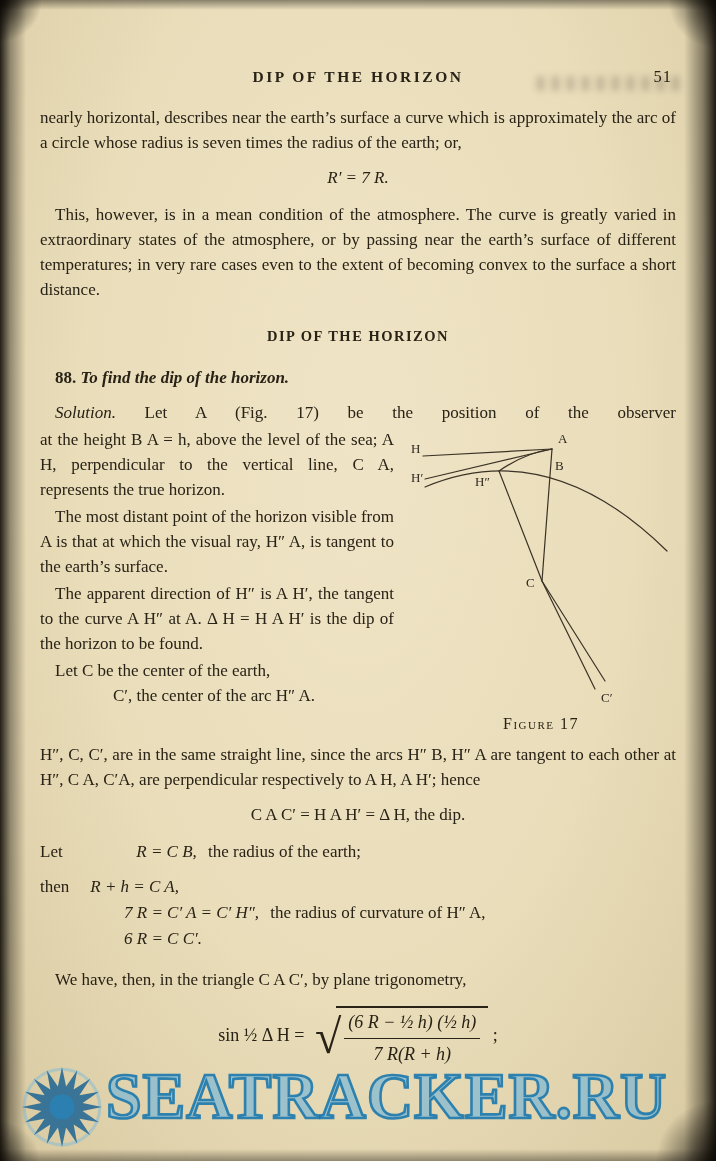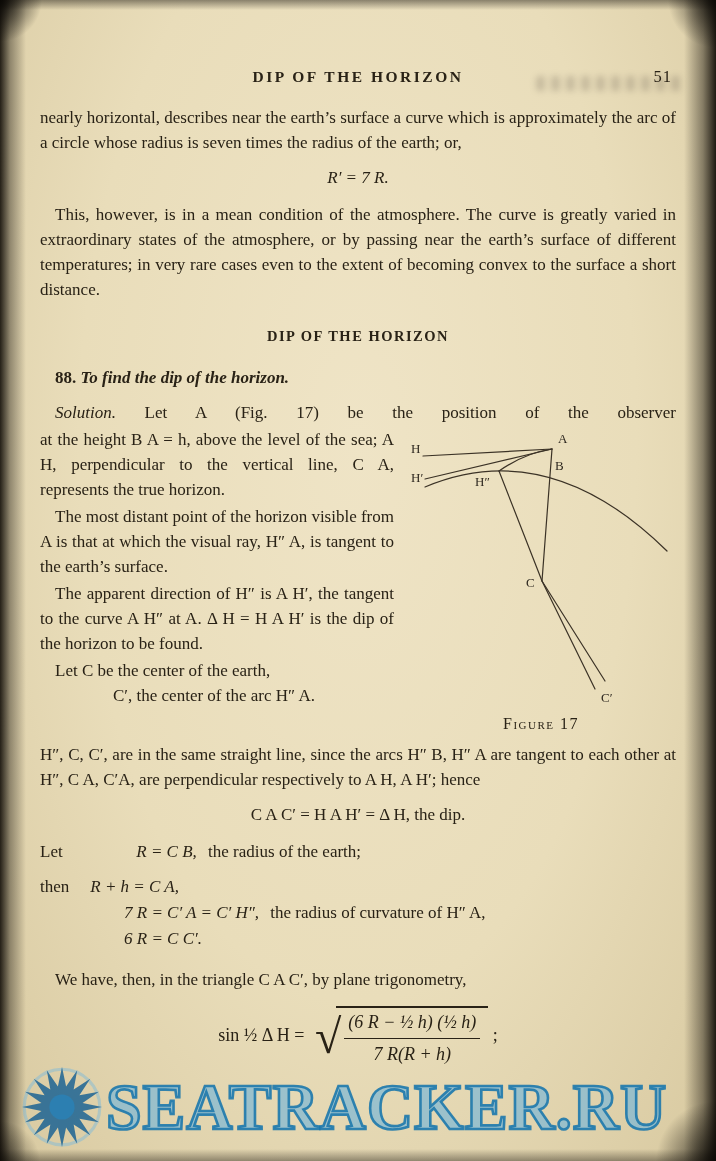--- a/index.html
+++ b/index.html
@@ -78,21 +78,21 @@
   .eq-tail { align-self: flex-end; }
 
   .bleed {
     position: absolute; top: 76px; right: 30px; width: 150px; height: 15px;
     background: repeating-linear-gradient(90deg, rgba(110,100,85,0.55) 0 9px, rgba(110,100,85,0) 9px 15px);
     filter: blur(3px); opacity: 0.5; border-radius: 3px;
   }
 
   .watermark {
     position: absolute; left: 20px; right: 0; bottom: 12px;
-    display: flex; align-items: center;
+    display: flex; 
     z-index: 9;
   }
   .wm-sun { opacity: 0.92; flex: 0 0 auto; }
   .wm-text {
     font-family: "Liberation Serif", "DejaVu Serif", serif;
     font-weight: bold;
     font-size: 64px;
     line-height: 1;
     letter-spacing: 1px;
     white-space: nowrap;

